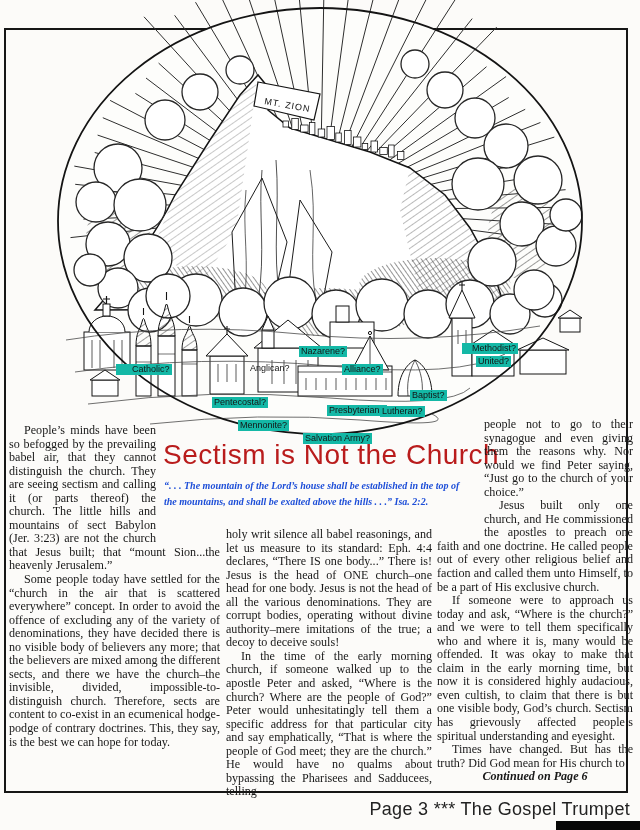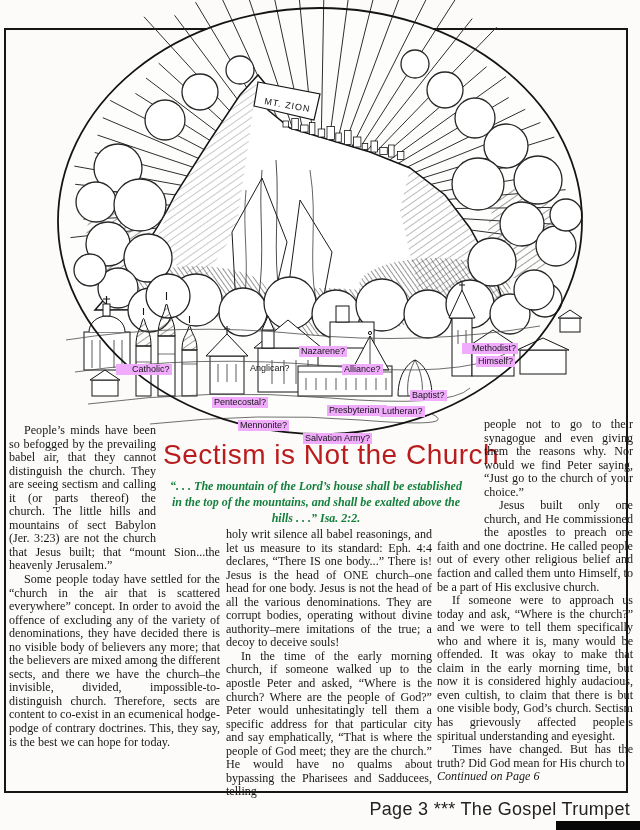--- a/index.html
+++ b/index.html
@@ -10,44 +10,44 @@
   .frame{
     position:absolute;left:4px;top:28px;width:624px;height:765px;
     border:2px solid #161616;box-sizing:border-box;background:transparent;
   }
   #illo{position:absolute;left:0;top:0;}
   #labels{position:absolute;left:0;top:0;width:640px;height:445px;}
   .chip{
     position:absolute;font-family:"Liberation Sans",sans-serif;
     font-size:9px;line-height:11px;padding:0 2px;color:#151515;white-space:nowrap;
   }
-  .chip.hl{background:#f0abfc;}
+  .chip.hl{background:#14b8a6;}
   .headline{
     position:absolute;left:160px;top:436px;width:312px;text-align:center;
   }
   .headline h1{
     margin:3px;font-family:"Liberation Sans",sans-serif;font-weight:400;
     font-size:28px;letter-spacing:0.5px;color:#b91c1c;white-space:nowrap;
   }
   .headline .sub{
-    margin:7px 4px 0 4px;font-style:italic;font-weight:700;font-size:12px;
-    line-height:16px;color:#15803d;text-align:center;
+    margin:7px 4px 0 4px;font-style:italic;font-weight:700;font-size:10px;
+    line-height:16px;color:#1d4ed8;text-align:left;
   }
   .col{
     position:absolute;font-size:12.1px;line-height:13.55px;text-align:justify;
     color:#181818;
   }
   .col p{margin:0;}
   .col p.ind{text-indent:15px;}
   #col1{left:9px;top:424px;width:211px;}
   #col2{left:226px;top:528px;width:206px;}
   #col3{left:437px;top:418px;width:196px;}
   .spacer-r{float:right;width:64px;height:109px;}
   .spacer-l{float:left;width:47px;height:109px;}
-  .continued{font-style:italic;font-weight:400;text-align:left;margin-top:1px;}
+  .continued{font-style:italic;font-weight:700;text-align:center;margin-top:1px;}
   .footer{
     position:absolute;left:290px;top:799px;width:340px;text-align:right;
     font-family:"Liberation Sans",sans-serif;font-size:18px;color:#222;
     letter-spacing:0.3px;
   }
   .corner-artifact{
     position:absolute;left:556px;top:821px;width:84px;height:9px;background:#070707;
   }
 </style>
 </head>
@@ -254,21 +254,21 @@
 
   <ellipse cx="320" cy="221" rx="262" ry="213" fill="none" stroke="#141414" stroke-width="1.8"></ellipse>
 </svg>
 
 <div id="labels">
     <div class="chip hl" style="left: 116px; top: 364px; padding-left: 16px;">Catholic?</div>
     <div class="chip" style="left: 248px; top: 363px;">Anglican?</div>
     <div class="chip hl" style="left: 299px; top: 346px;">Nazarene?</div>
     <div class="chip hl" style="left: 342px; top: 364px;">Alliance?</div>
     <div class="chip hl" style="left: 462px; top: 343px; padding-left: 10px;">Methodist?</div>
-    <div class="chip hl" style="left: 476px; top: 356px;">Himself?</div>
+    <div class="chip hl" style="left: 476px; top: 356px;">United?</div>
     <div class="chip hl" style="left: 212px; top: 397px;">Pentecostal?</div>
     <div class="chip hl" style="left: 238px; top: 420px;">Mennonite?</div>
     <div class="chip hl" style="left: 327px; top: 405px;">Presbyterian?</div>
     <div class="chip hl" style="left: 303px; top: 419px; margin-top: 14px;">Salvation Army?</div>
     <div class="chip hl" style="left: 380px; top: 406px;">Lutheran?</div>
     <div class="chip hl" style="left: 410px; top: 390px;">Baptist?</div>
   </div>
 
 <div class="headline">
   <h1>Sectism is Not the Church</h1>

